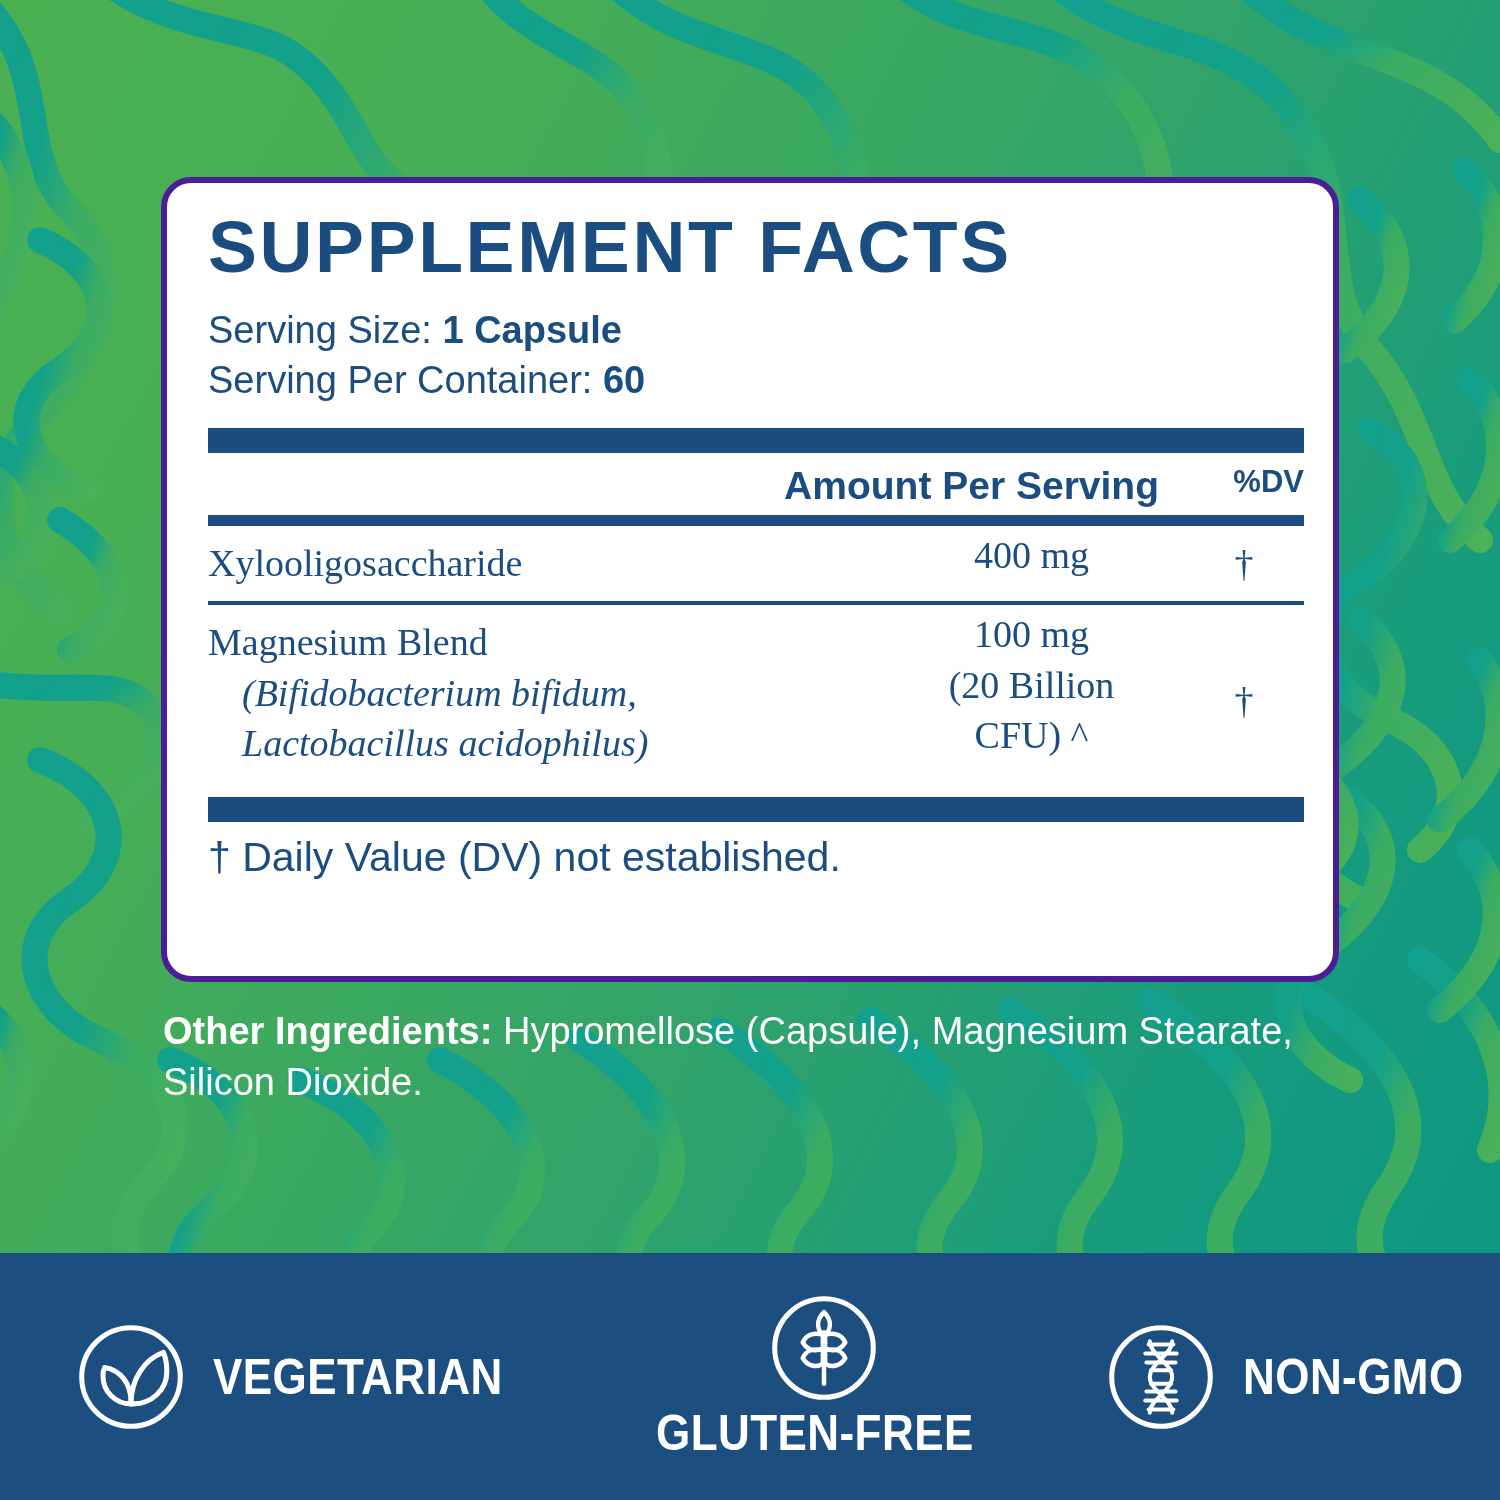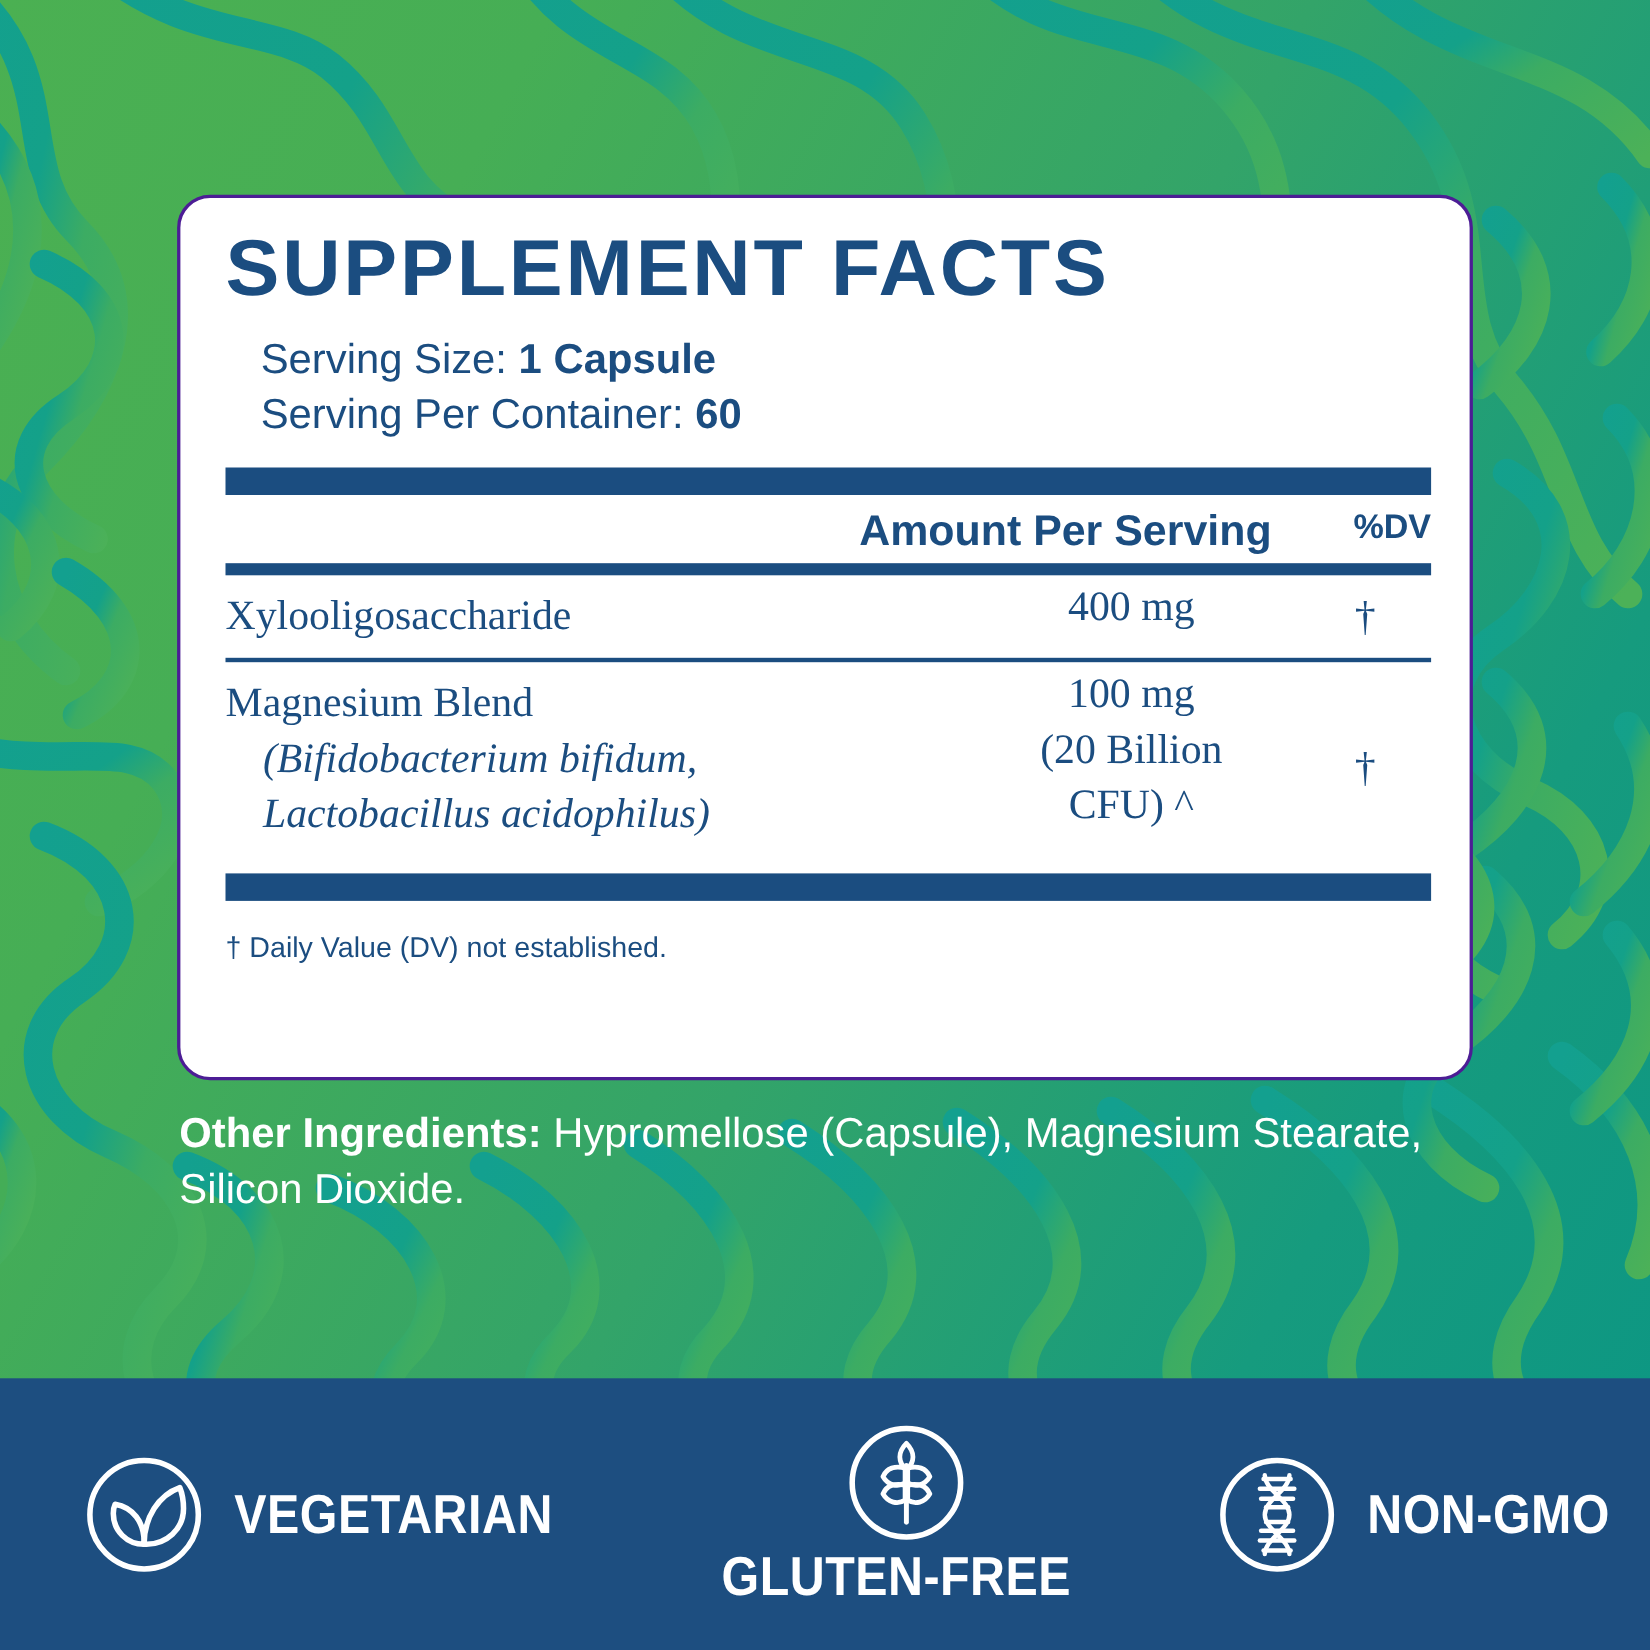--- a/index.html
+++ b/index.html
@@ -32,21 +32,21 @@
   #bg-lines svg { display: block; width: 1500px; height: 1500px; }
 
   
   #facts-card {
     position: absolute;
     left: 161px;
     top: 177px;
     width: 1178px;
     height: 805px;
     background: #ffffff;
-    border: 3px solid #4c1d95;
+    border: 6px solid #4c1d95;
     border-radius: 30px;
   }
 
   #facts-inner {
     position: absolute;
     left: 41px;
     top: 28px;
     width: 1096px;
   }
 
@@ -61,21 +61,21 @@
     transform-origin: left center;
   }
 
   .serving-line {
     font-size: 38px;
     color: #1b4d80;
     line-height: 1.32;
     white-space: nowrap;
   }
   .serving-line .sv { font-weight: bold; }
-  #serving-block { margin-top: 22px; margin-left: 32px; }
+  #serving-block { margin-top: 22px; }
 
   
   .bar-thick {
     height: 25px;
     background: #1b4d80;
   }
   .bar-med {
     height: 11px;
     background: #1b4d80;
   }
@@ -147,22 +147,22 @@
     display: flex;
     align-items: center;
     justify-content: center;
     align-self: stretch;
   }
 
   #row-xos { height: 75px; }
   #row-blend { height: 192px; }
 
   #footnote {
-    margin-top: 27px;
-    font-size: 26px;
+    margin-top: 12px;
+    font-size: 41px;
     color: #1b4d80;
     white-space: nowrap;
   }
 
   
   #other-ing {
     position: absolute;
     left: 163px;
     top: 1006px;
     width: 1170px;

